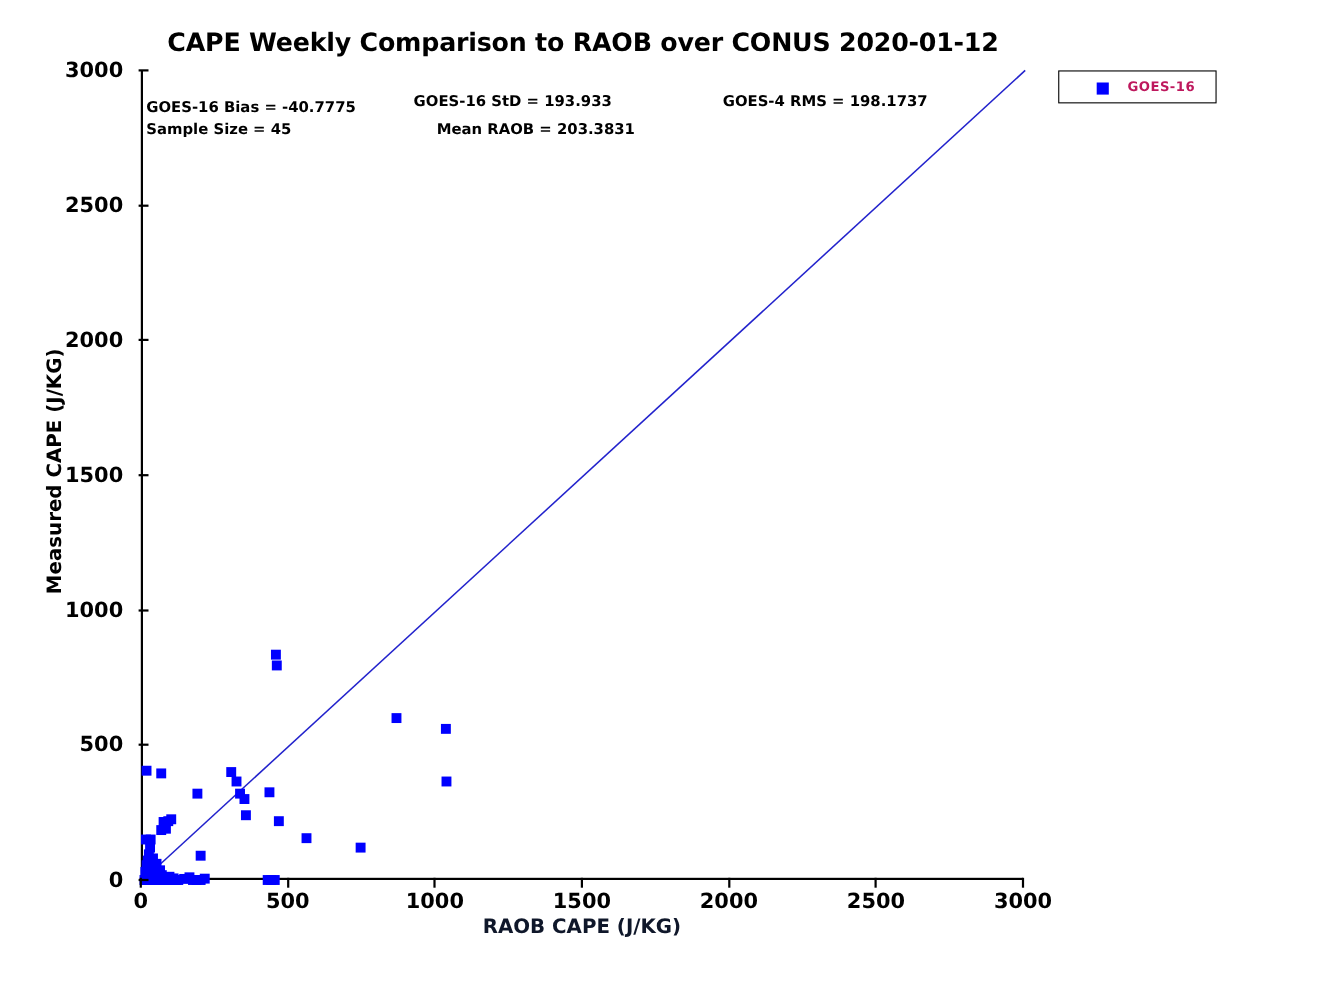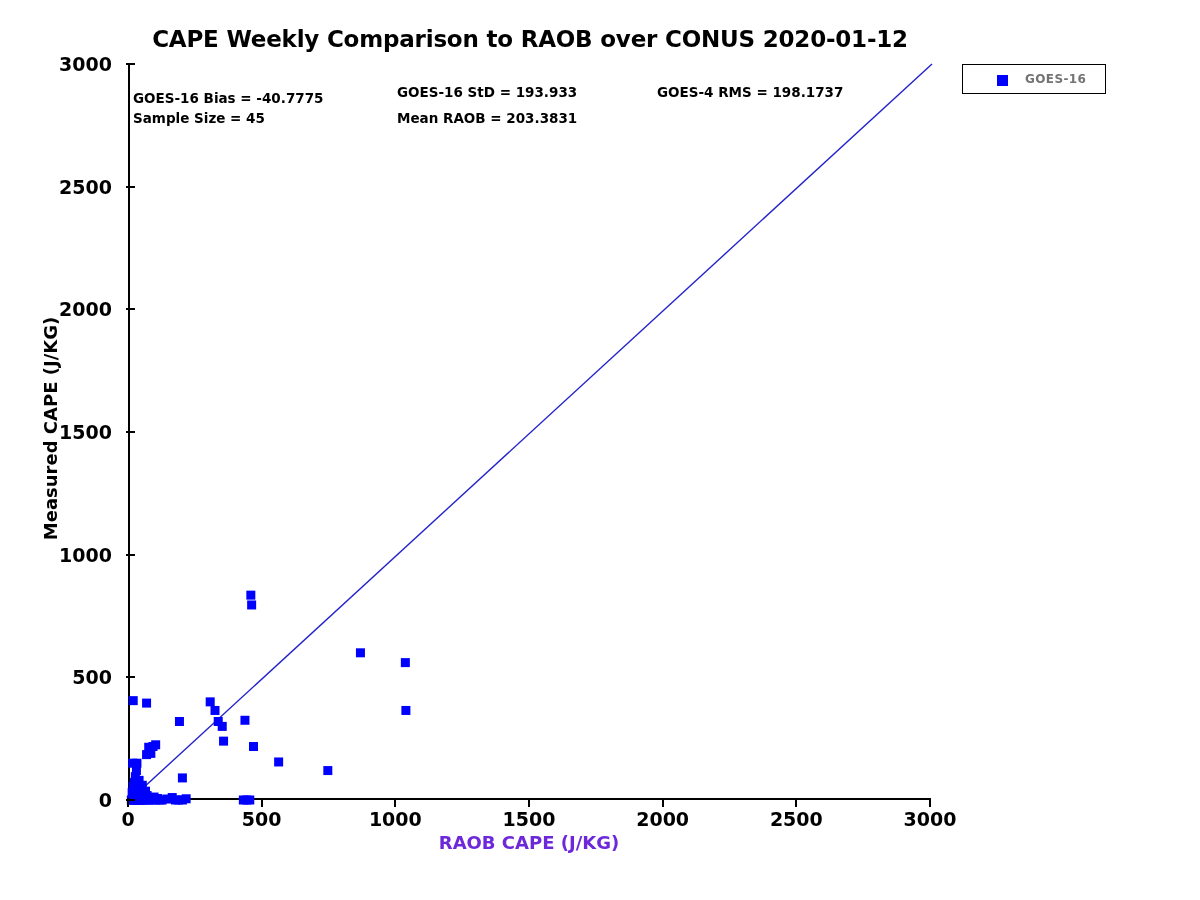--- a/index.html
+++ b/index.html
@@ -81,21 +81,21 @@
   }
 
   #xlabel {
     position: absolute;
     left: 128px;
     width: 802px;
     top: 832px;
     text-align: center;
     font-size: 18px;
     font-weight: bold;
-    color: #6d28d9;
+    color: #0f172a;
     white-space: nowrap;
   }
   #ylabel {
     position: absolute;
     left: -330px;
     top: 418px;
     width: 760px;
     text-align: center;
     font-size: 18px;
     font-weight: bold;
@@ -140,21 +140,21 @@
     width: 11px;
     height: 11px;
     background: #0000ff;
   }
   #legend-label {
     position: absolute;
     left: 62px;
     top: 7px;
     font-size: 12px;
     font-weight: bold;
-    color: #737373;
+    color: #be185d;
     letter-spacing: 0.4px;
     white-space: nowrap;
   }
 </style>
 </head>
 <body>
 
 <div id="figure">
 
   <div id="chart-title">CAPE Weekly Comparison to RAOB over CONUS 2020-01-12</div>
@@ -263,21 +263,21 @@
       <div class="ticklabel-y" style="top: 186.667px;">2500</div>
       <div class="tick-y" style="position: absolute; left: 126px; top: 63px;"></div>
       <div class="ticklabel-y" style="top: 64px;">3000</div>
     </div>
 
   <div id="xlabel">RAOB CAPE (J/KG)</div>
   <div id="ylabel">Measured CAPE (J/KG)</div>
 
   <div id="stats-group">
       <div class="stat-text" style="left: 133px; top: 90px;">GOES-16 Bias = -40.7775</div>
-      <div class="stat-text" style="left: 397px; top: 84px;">GOES-16 StD = 193.933</div>
+      <div class="stat-text" style="left: 376px; top: 84px;">GOES-16 StD = 193.933</div>
       <div class="stat-text" style="left: 657px; top: 84px;">GOES-4 RMS = 198.1737</div>
       <div class="stat-text" style="left: 133px; top: 110px;">Sample Size = 45</div>
       <div class="stat-text" style="left: 397px; top: 110px;">Mean RAOB = 203.3831</div>
     </div>
 
   <div id="legend">
     <div id="legend-swatch" style="background: rgb(0, 0, 255);"></div>
     <div id="legend-label">GOES-16</div>
   </div>
 

